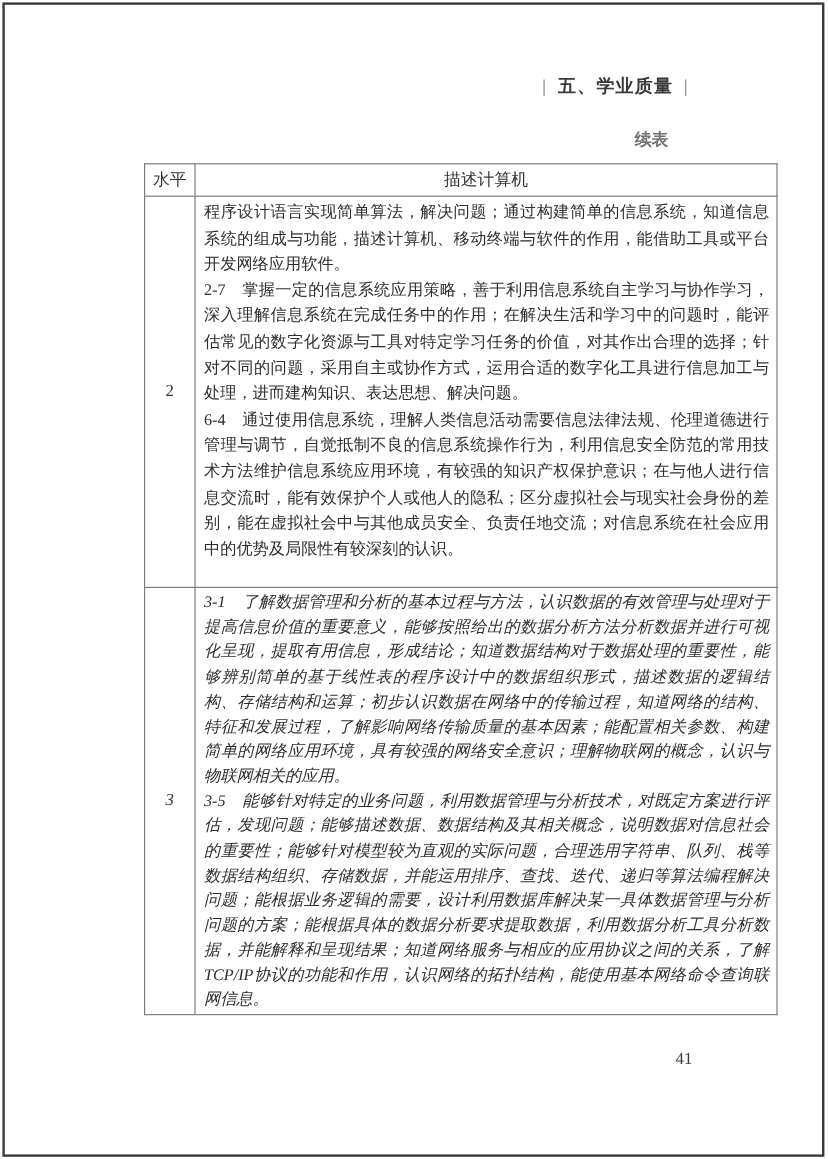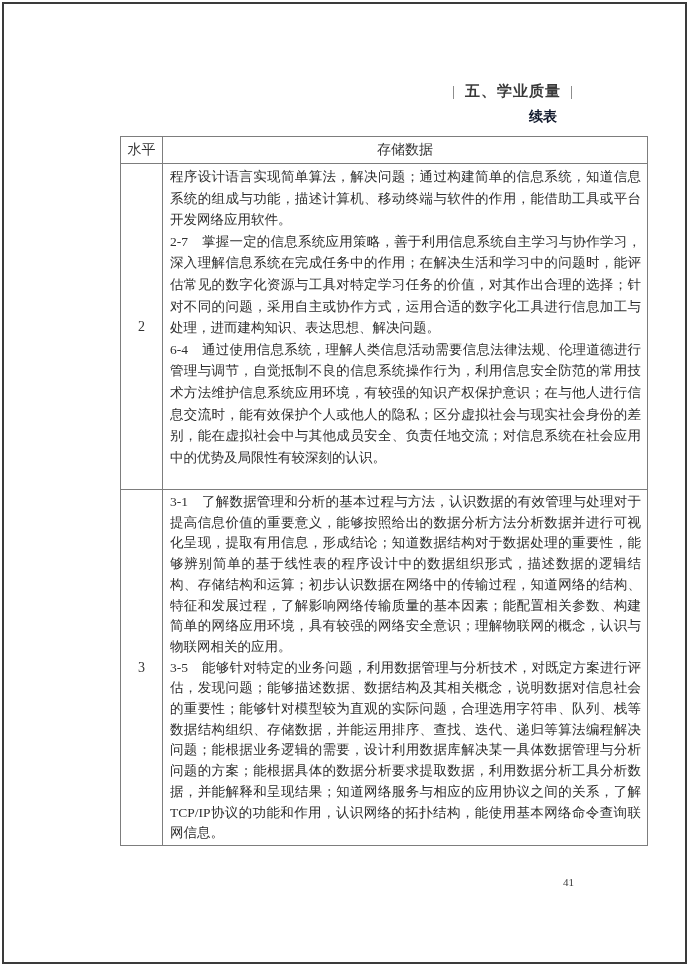--- a/index.html
+++ b/index.html
@@ -27,35 +27,34 @@
   }
   .running-header {
     position: absolute;
     top: 63px;
     right: 107px;
     font-size: 15px;
     font-weight: bold;
     color: #3a3a3a;
     letter-spacing: 1px;
     white-space: nowrap;
-    margin-top: 19px;
   }
   .running-header .bar {
     font-weight: normal;
     color: #6a6a6a;
     padding: 0 9px;
     font-size: 15px;
   }
   .continued-label {
     position: absolute;
     top: 108px;
     right: 133px;
     font-size: 14px;
     font-weight: bold;
-    color: #0f172a;
+    color: #737373;
   }
   table.quality-table {
     position: absolute;
     left: 120px;
     top: 136px;
     width: 528px;
     border-collapse: collapse;
     table-layout: fixed;
   }
   table.quality-table th,
@@ -78,52 +77,52 @@
     font-size: 14px;
     color: #333333;
   }
   td.desc-cell {
     vertical-align: top;
     padding: 2px 6px 0 7px;
     font-size: 13.5px;
     color: #2e2e2e;
   }
   tr.row-2 td { height: 326px; margin-left: 14px; }
-  tr.row-3 td { height: 356px; }
+  tr.row-3 td { height: 356px; font-style: italic; }
   tr.row-2 td.desc-cell p { line-height: 21.6px; }
   tr.row-3 td.desc-cell p { line-height: 20.7px; }
   td.desc-cell p {
     margin: 0;
     text-align: justify;
     text-justify: inter-ideograph;
   }
   .page-number {
     position: absolute;
     left: 563px;
     top: 876px;
-    font-size: 11px;
+    font-size: 14px;
     color: #3a3a3a;
   }
 </style>
 </head>
 <body>
 
 <div class="page-frame"></div>
 
 <div class="running-header">
   <span class="bar">|</span><span>五、学业质量</span><span class="bar">|</span>
 </div>
 
 <div class="continued-label">续表</div>
 
 <table class="quality-table">
   <thead>
     <tr>
       <th class="col-level">水平</th>
-      <th class="col-desc">存储数据</th>
+      <th class="col-desc">描述计算机</th>
     </tr>
   </thead>
   <tbody>
     <tr class="row-2">
       <td class="level-cell">2</td>
       <td class="desc-cell">
         <p>程序设计语言实现简单算法，解决问题；通过构建简单的信息系统，知道信息系统的组成与功能，描述计算机、移动终端与软件的作用，能借助工具或平台开发网络应用软件。</p>
         <p>2-7　掌握一定的信息系统应用策略，善于利用信息系统自主学习与协作学习，深入理解信息系统在完成任务中的作用；在解决生活和学习中的问题时，能评估常见的数字化资源与工具对特定学习任务的价值，对其作出合理的选择；针对不同的问题，采用自主或协作方式，运用合适的数字化工具进行信息加工与处理，进而建构知识、表达思想、解决问题。</p>
         <p>6-4　通过使用信息系统，理解人类信息活动需要信息法律法规、伦理道德进行管理与调节，自觉抵制不良的信息系统操作行为，利用信息安全防范的常用技术方法维护信息系统应用环境，有较强的知识产权保护意识；在与他人进行信息交流时，能有效保护个人或他人的隐私；区分虚拟社会与现实社会身份的差别，能在虚拟社会中与其他成员安全、负责任地交流；对信息系统在社会应用中的优势及局限性有较深刻的认识。</p>
       </td>

